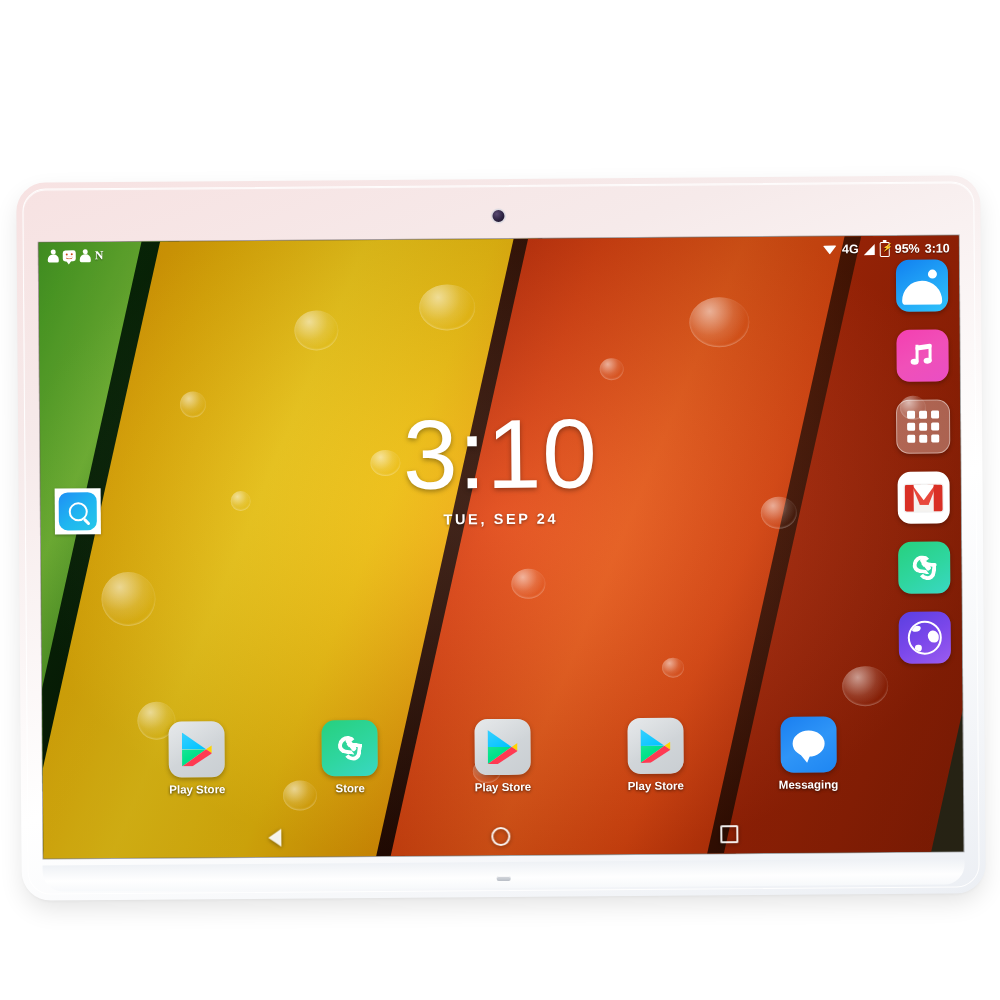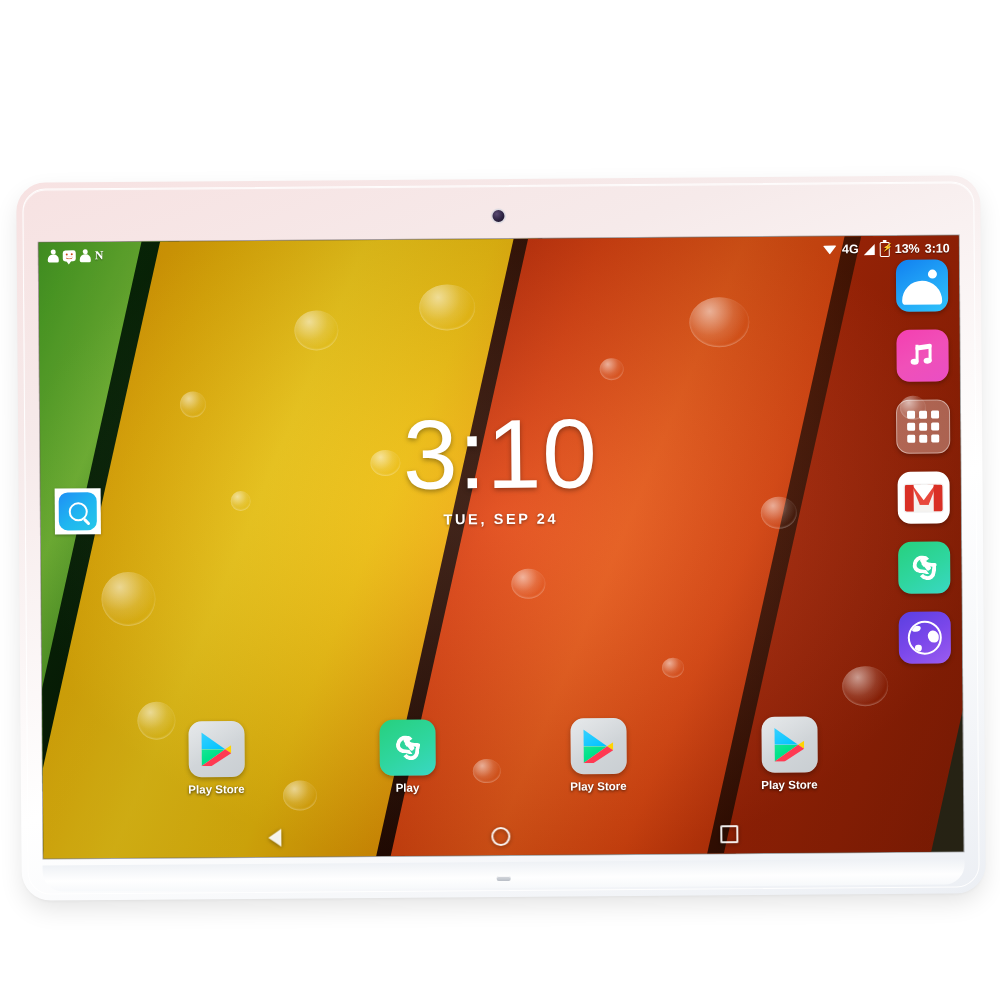--- a/index.html
+++ b/index.html
@@ -253,21 +253,21 @@
           <span class="ic-person"></span>
           <span class="ic-nfc">N</span>
         </div>
         <div class="sb-right">
           <span class="ic-wifi"></span>
           <span>4G</span>
           <span class="ic-sig"></span>
           <span class="ic-bat">
               <i>⚡</i>
             </span>
-          <span>13%</span>
+          <span>95%</span>
           <span>3:10</span>
         </div>
       </div>
 
       <div class="clockwrap">
         <div class="clock-time">3:10</div>
         <div class="clock-date">TUE, SEP 24</div>
       </div>
 
       <div class="searchwidget">
@@ -340,21 +340,21 @@
           </div>
           <div class="dock-label">Play Store</div>
         </div>
 
         <div class="dock-item">
           <div class="dock-ic ic-phone">
             <span class="hs">
                 <span class="bar"></span>
               </span>
           </div>
-          <div class="dock-label">Play</div>
+          <div class="dock-label">Store</div>
         </div>
 
         <div class="dock-item">
           <div class="dock-ic ic-play">
             <span class="tri">
                 <span class="p1"></span>
                 <span class="p2"></span>
                 <span class="p3"></span>
                 <span class="p4"></span>
               </span>
@@ -370,20 +370,27 @@
                 <span class="p1"></span>
                 <span class="p2"></span>
                 <span class="p3"></span>
                 <span class="p4"></span>
               </span>
             <span class="sheen"></span>
           </div>
           <div class="dock-label">Play Store</div>
         </div>
 
+        <div class="dock-item">
+          <div class="dock-ic ic-msgapp">
+            <span class="tail"></span>
+              <span class="bub"></span>
+          </div>
+          <div class="dock-label">Messaging</div>
+        </div>
 
       </div>
 
       <div class="navbar">
         <span class="nav-back"></span>
         <span class="nav-home"></span>
         <span class="nav-recent"></span>
       </div>
 
     </div>

